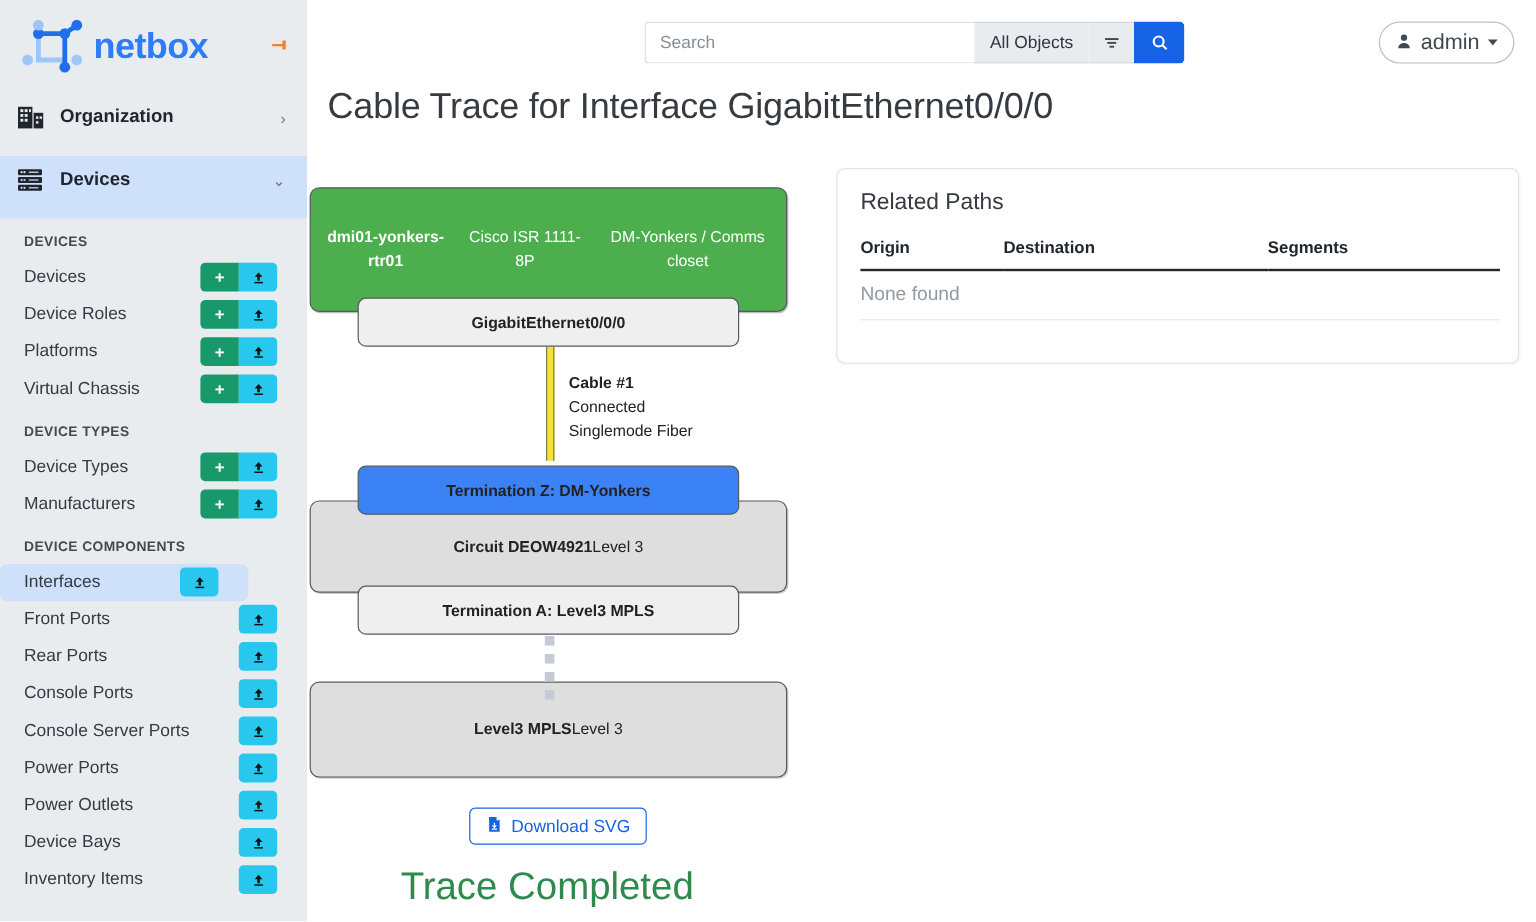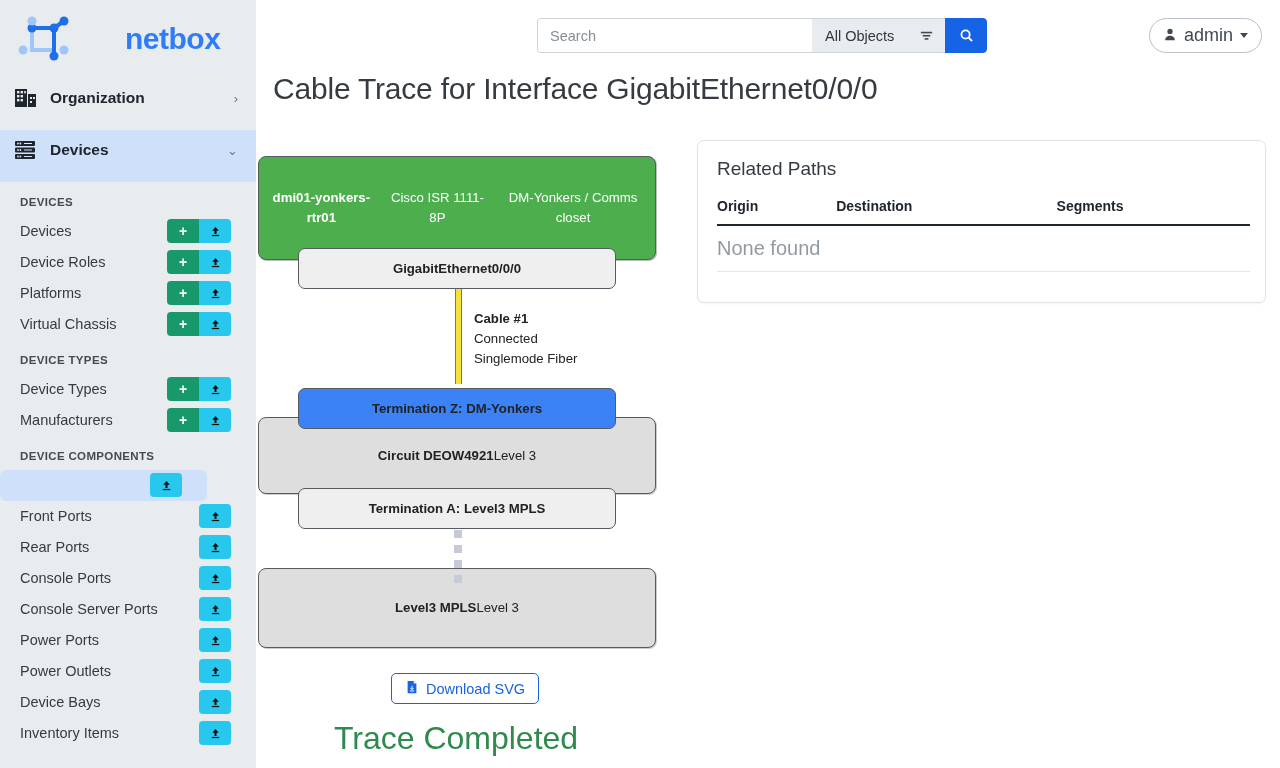--- a/index.html
+++ b/index.html
@@ -15,21 +15,20 @@
   #sidebar {
     width: 256px; height: 768px;
     background: #e9ecef;
     flex: 0 0 256px;
     overflow: hidden;
     position: relative;
   }
   .brand-row {
     height: 78px; display: flex; align-items: center;
     padding: 0 16px 0 18px;
-    gap: 47px;
   }
   .brand-logo { width: 56px; height: 46px; flex: 0 0 56px; }
   .brand-word {
     font-size: 30px; font-weight: 700; color: #2f7df6;
     letter-spacing: -0.5px; margin-left: 4px;
   }
   .pin-icon { margin-left: auto; color: #f2812a; font-size: 15px; line-height: 1; }
 
   .nav-group {
     height: 52px; display: flex; align-items: center;
@@ -183,21 +182,21 @@
     background: #fff; border: 1px solid #e0e3e7; border-radius: 7px;
     box-shadow: 0 1px 2px rgba(0,0,0,.05);
   }
   .rp-title { font-size: 19px; color: #353b41; padding: 17px 0 0 19px; font-weight: 400; }
   .rp-table { width: 533px; margin: 18px 0 0 19px; border-collapse: collapse; }
   .rp-table th {
     text-align: left; font-size: 14px; font-weight: 700; color: #20262e;
     padding-bottom: 10px; border-bottom: 2px solid #20262e;
   }
   .rp-table td {
-    font-size: 20px; color: #919aa3; padding: 11px 0;
+    font-size: 16px; color: #919aa3; padding: 11px 0;
     border-bottom: 1px solid #e4e7ea;
   }
 </style>
 </head>
 <body>
 
 <div id="app">
 
   <aside id="sidebar">
 
@@ -341,20 +340,21 @@
             <button class="btn-sq btn-imp">
               <svg viewBox="0 0 16 16" width="13" height="13" fill="#111">
                 <path d="M8 2.5 L12 7 H9.3 v4 H6.7 V7 H4 Z"></path>
                 <rect x="3.5" y="12.2" width="9" height="1.5"></rect>
               </svg>
             </button>
           </div>
         </div>
         <div class="sub-head">DEVICE COMPONENTS</div>
         <div class="sub-row selected">
+          <span class="sub-link">Interfaces</span>
           <div class="btn-pair">
             <button class="btn-sq btn-imp solo">
               <svg viewBox="0 0 16 16" width="13" height="13" fill="#111">
                 <path d="M8 2.5 L12 7 H9.3 v4 H6.7 V7 H4 Z"></path>
                 <rect x="3.5" y="12.2" width="9" height="1.5"></rect>
               </svg>
             </button>
           </div>
         </div>
         <div class="sub-row">

